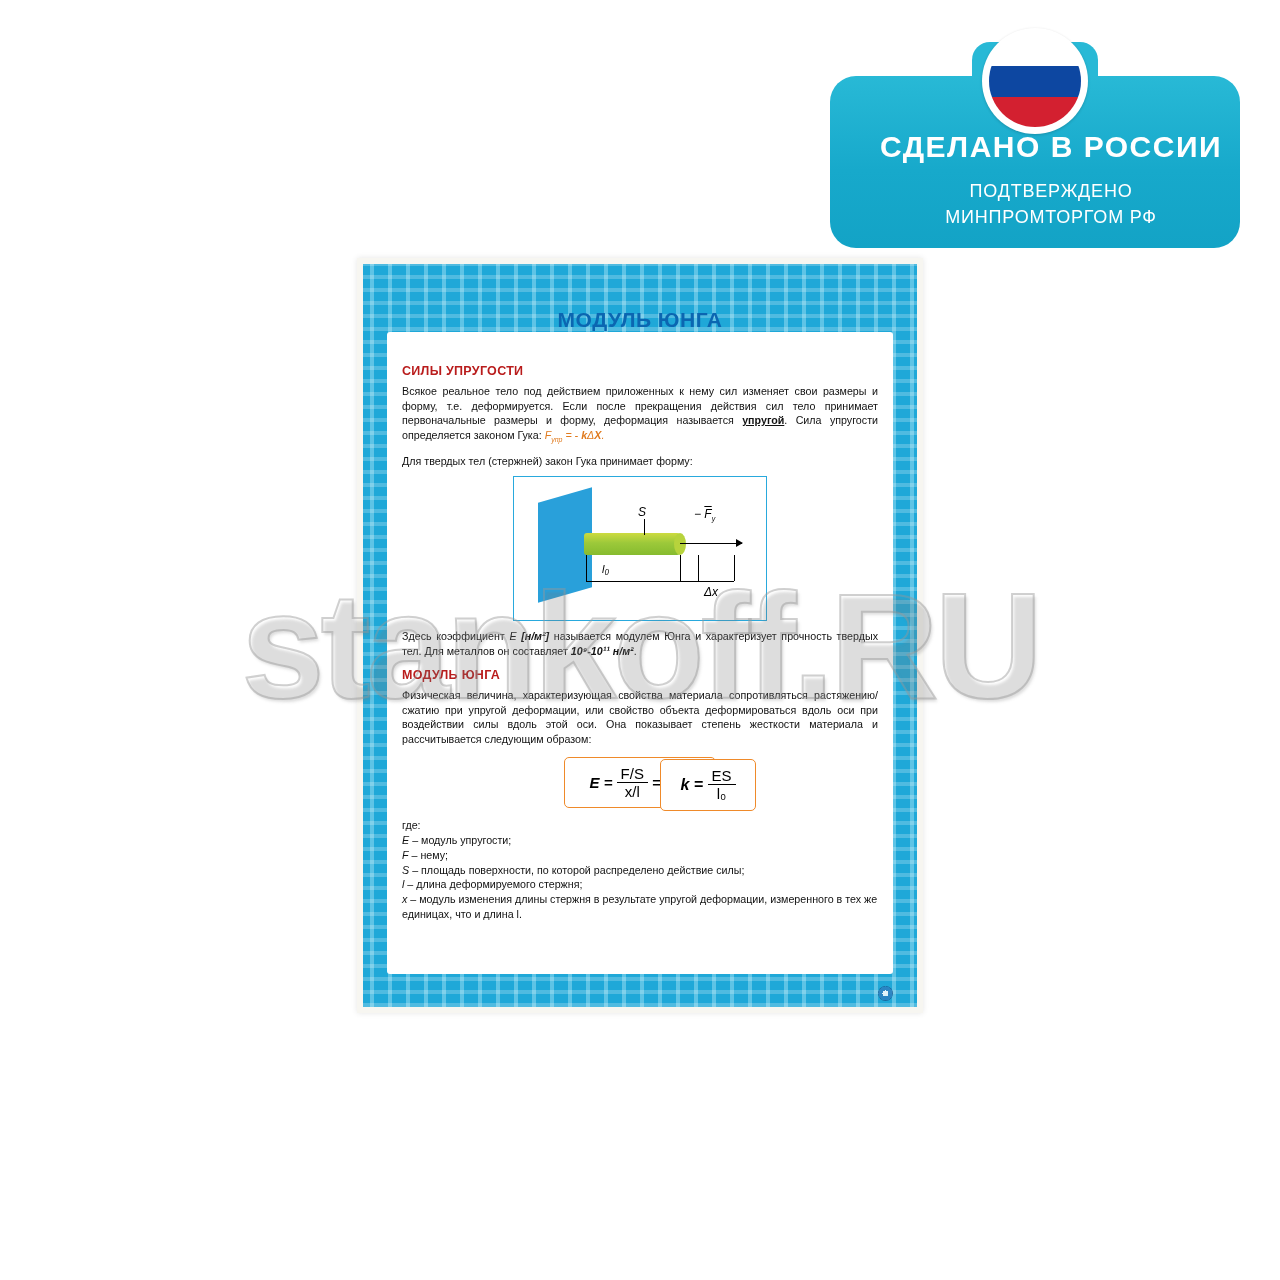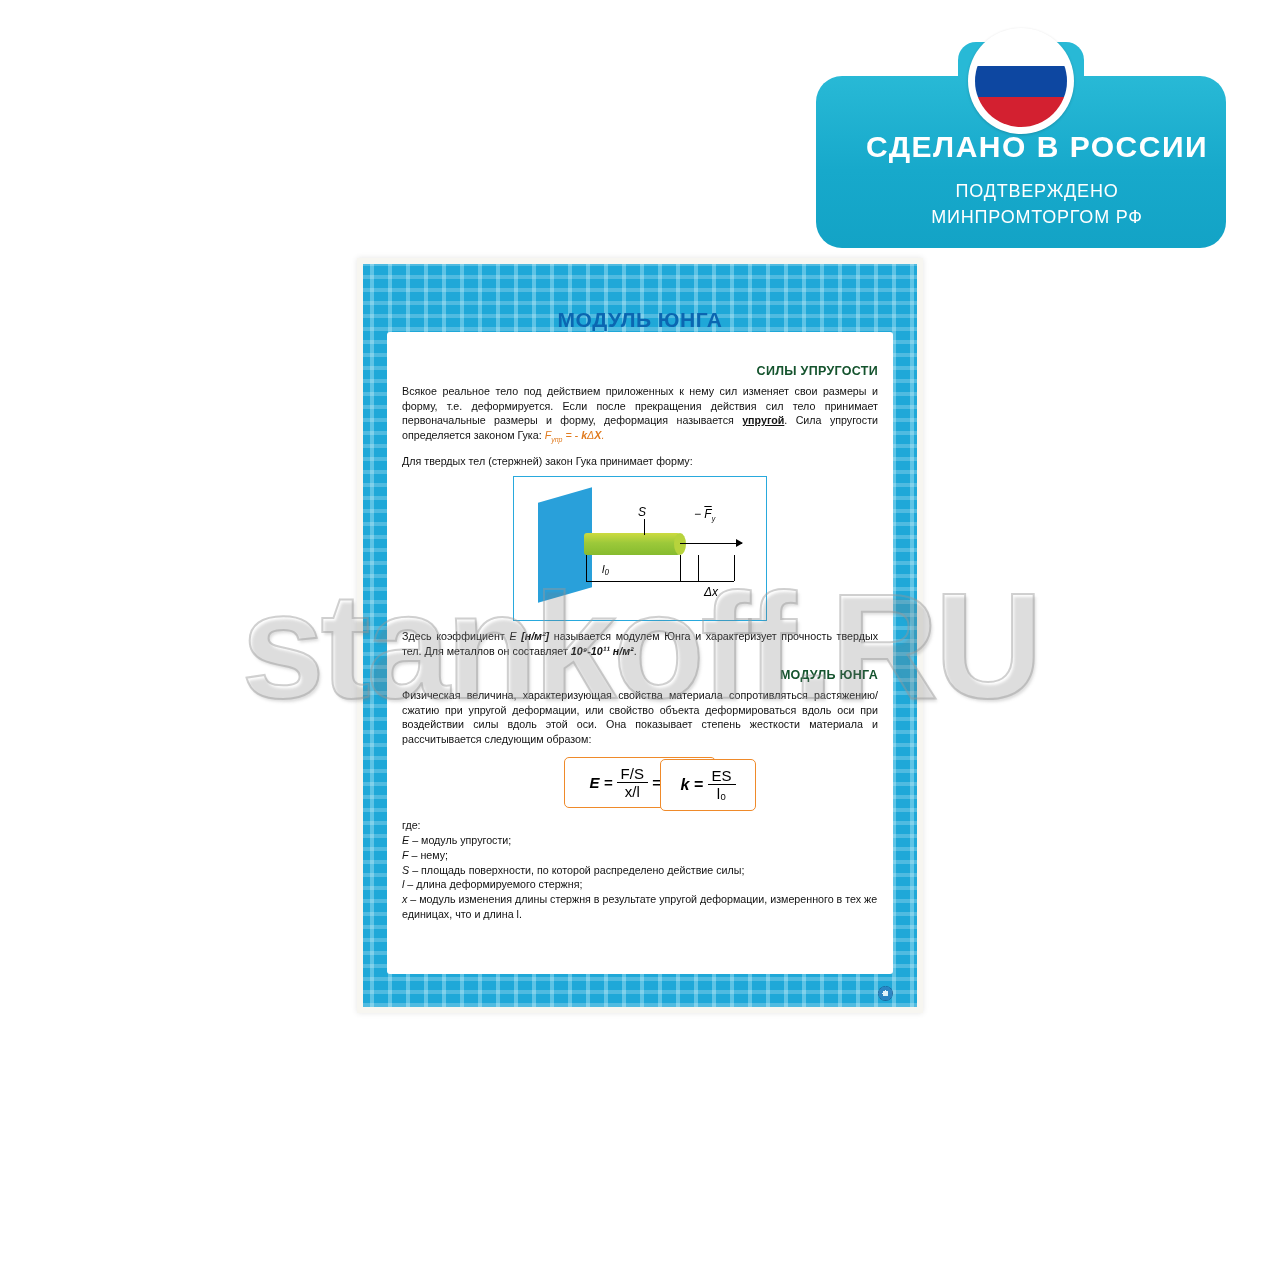--- a/index.html
+++ b/index.html
@@ -11,21 +11,21 @@
     height: 1280px;
     background: #ffffff;
     font-family: "Liberation Sans", sans-serif;
     position: relative;
     overflow: hidden;
   }
 
   
   #made-in-russia {
     position: absolute;
-    right: 22px;
+    right: 8px;
     top: 18px;
     width: 442px;
     height: 230px;
   }
   #made-in-russia .badge-body {
     position: absolute;
     left: 0;
     top: 58px;
     width: 410px;
     height: 172px;
@@ -136,22 +136,22 @@
 
   .content {
     position: absolute;
     left: 45px;
     top: 106px;
     width: 476px;
     box-sizing: border-box;
     z-index: 6;
   }
   .section-heading {
-    text-align: right;
-    color: #14532d;
+    text-align: left;
+    color: #b91c1c;
     font-weight: bold;
     font-size: 12.5px;
     margin: 0 0 6px 0;
     letter-spacing: 0.3px;
   }
   .para {
     font-size: 10.7px;
     line-height: 14.6px;
     color: #111111;
     text-align: justify;

